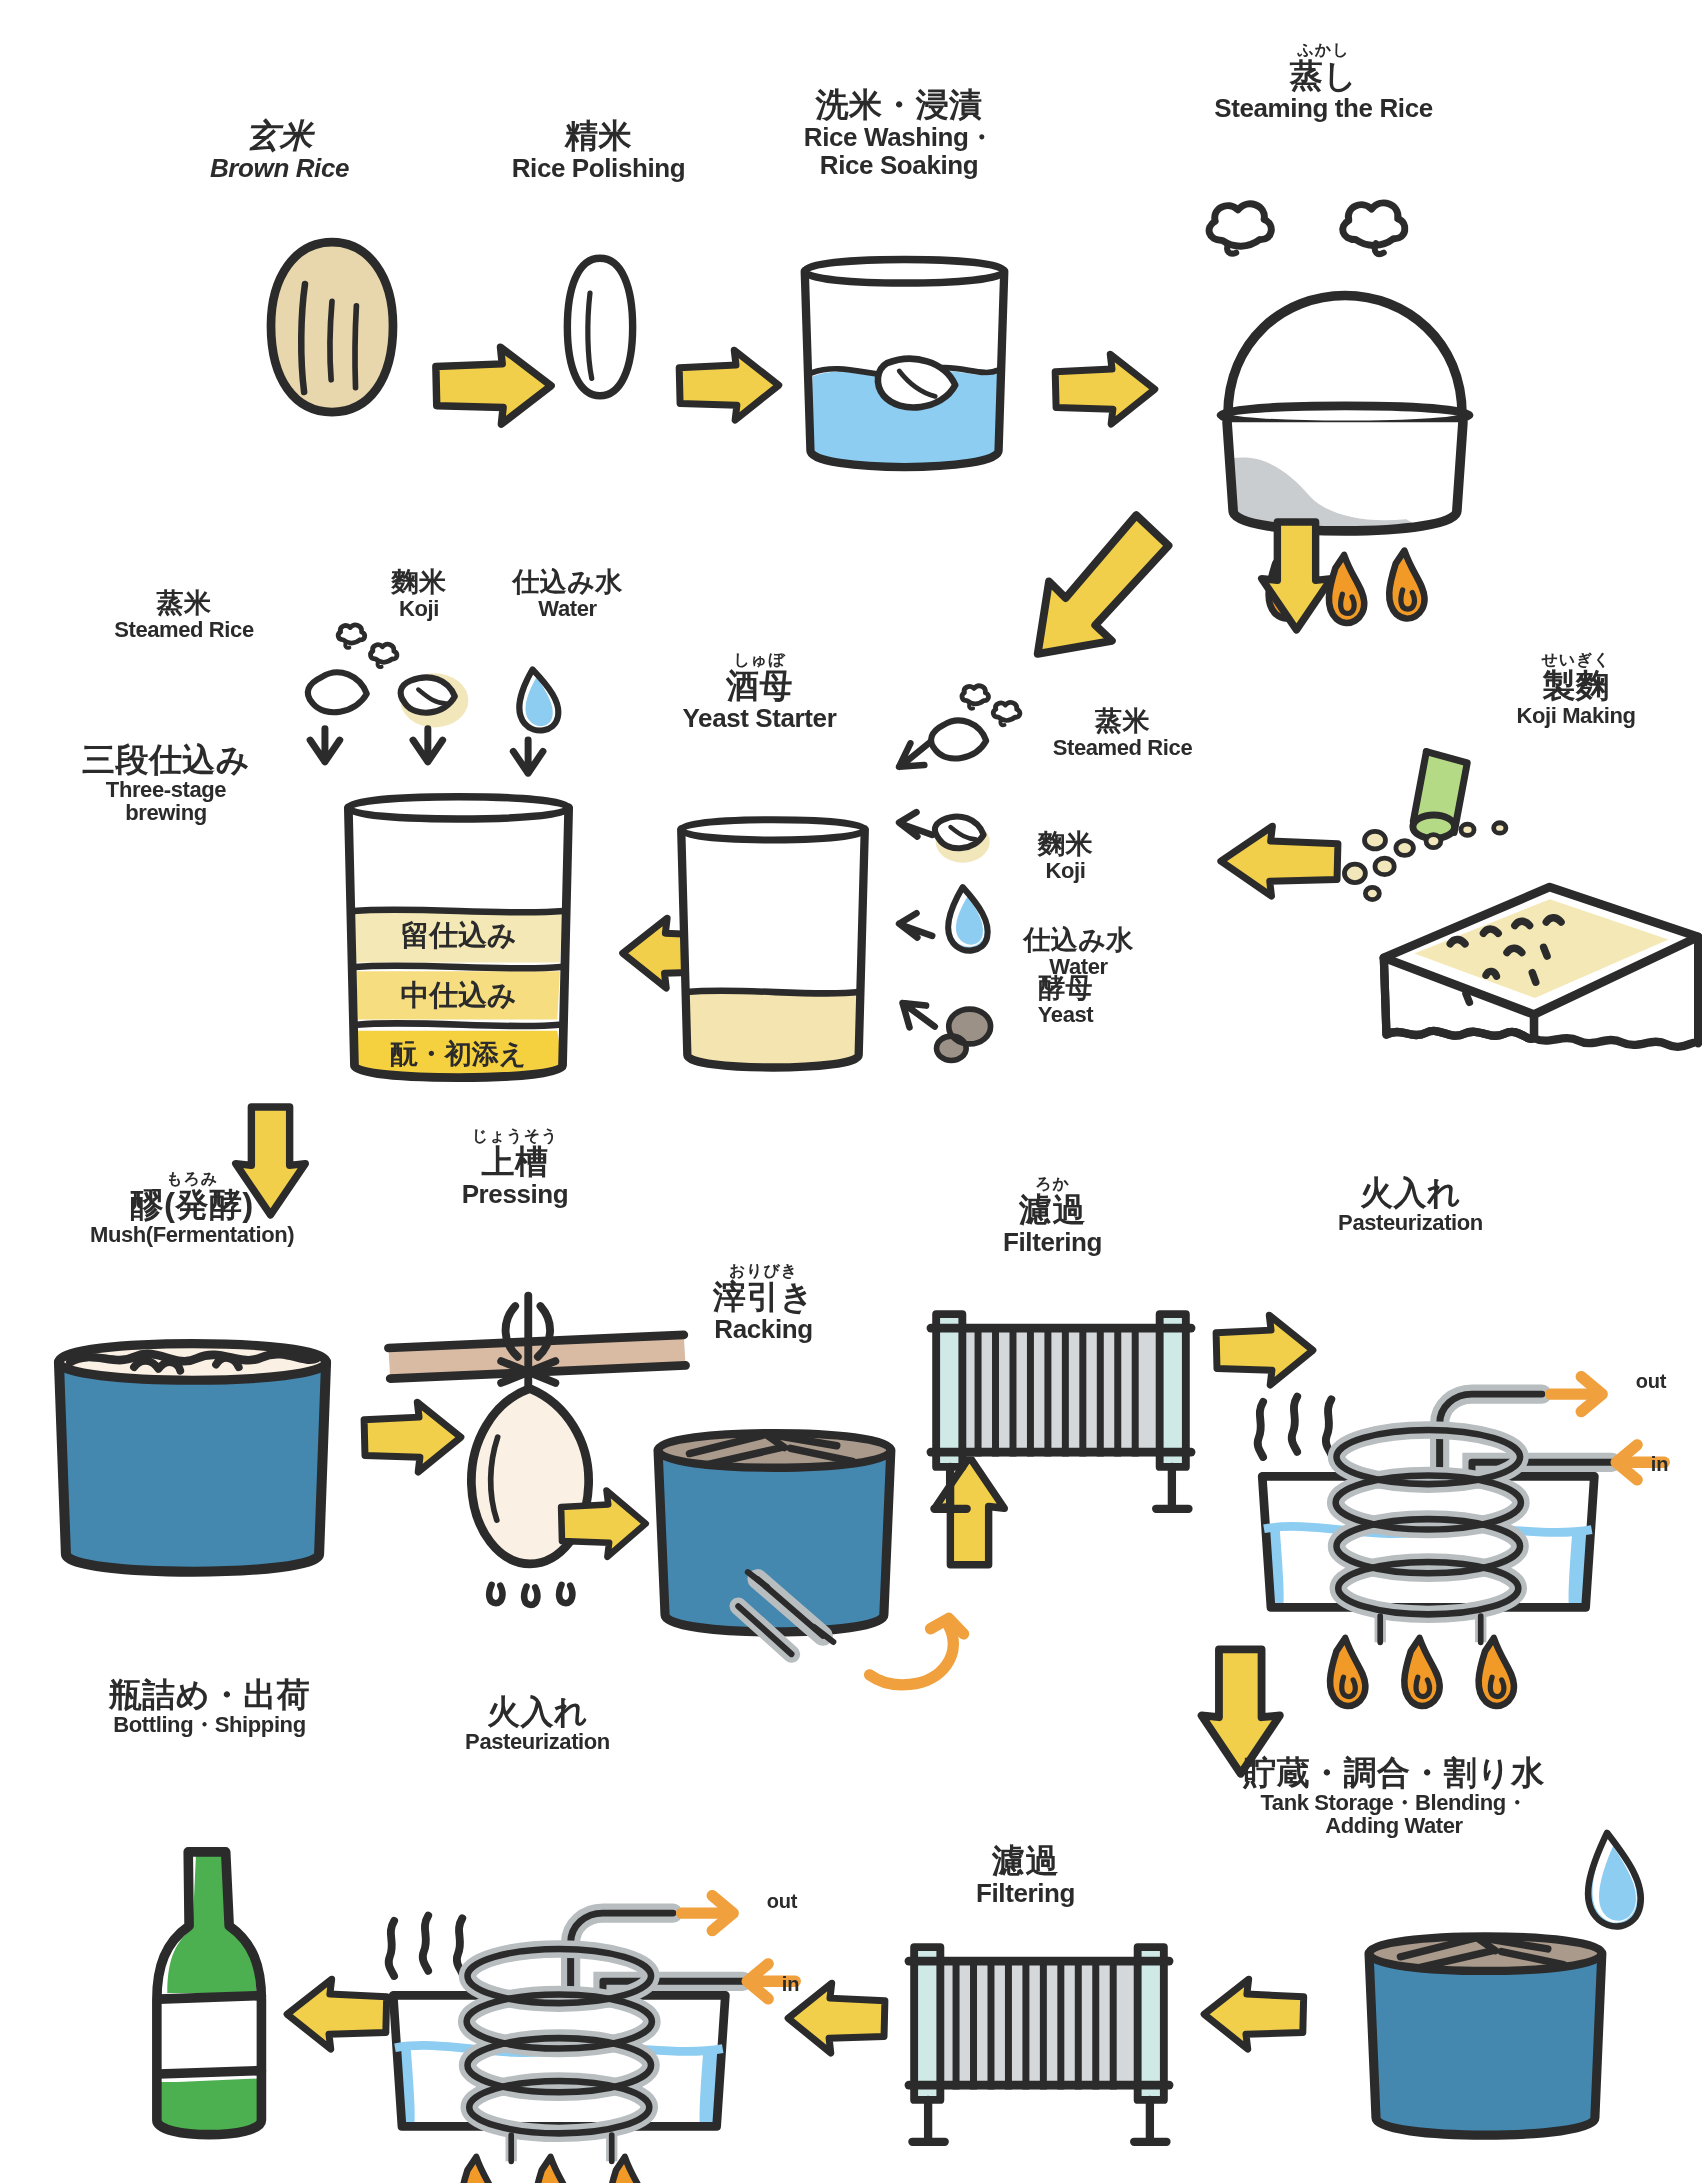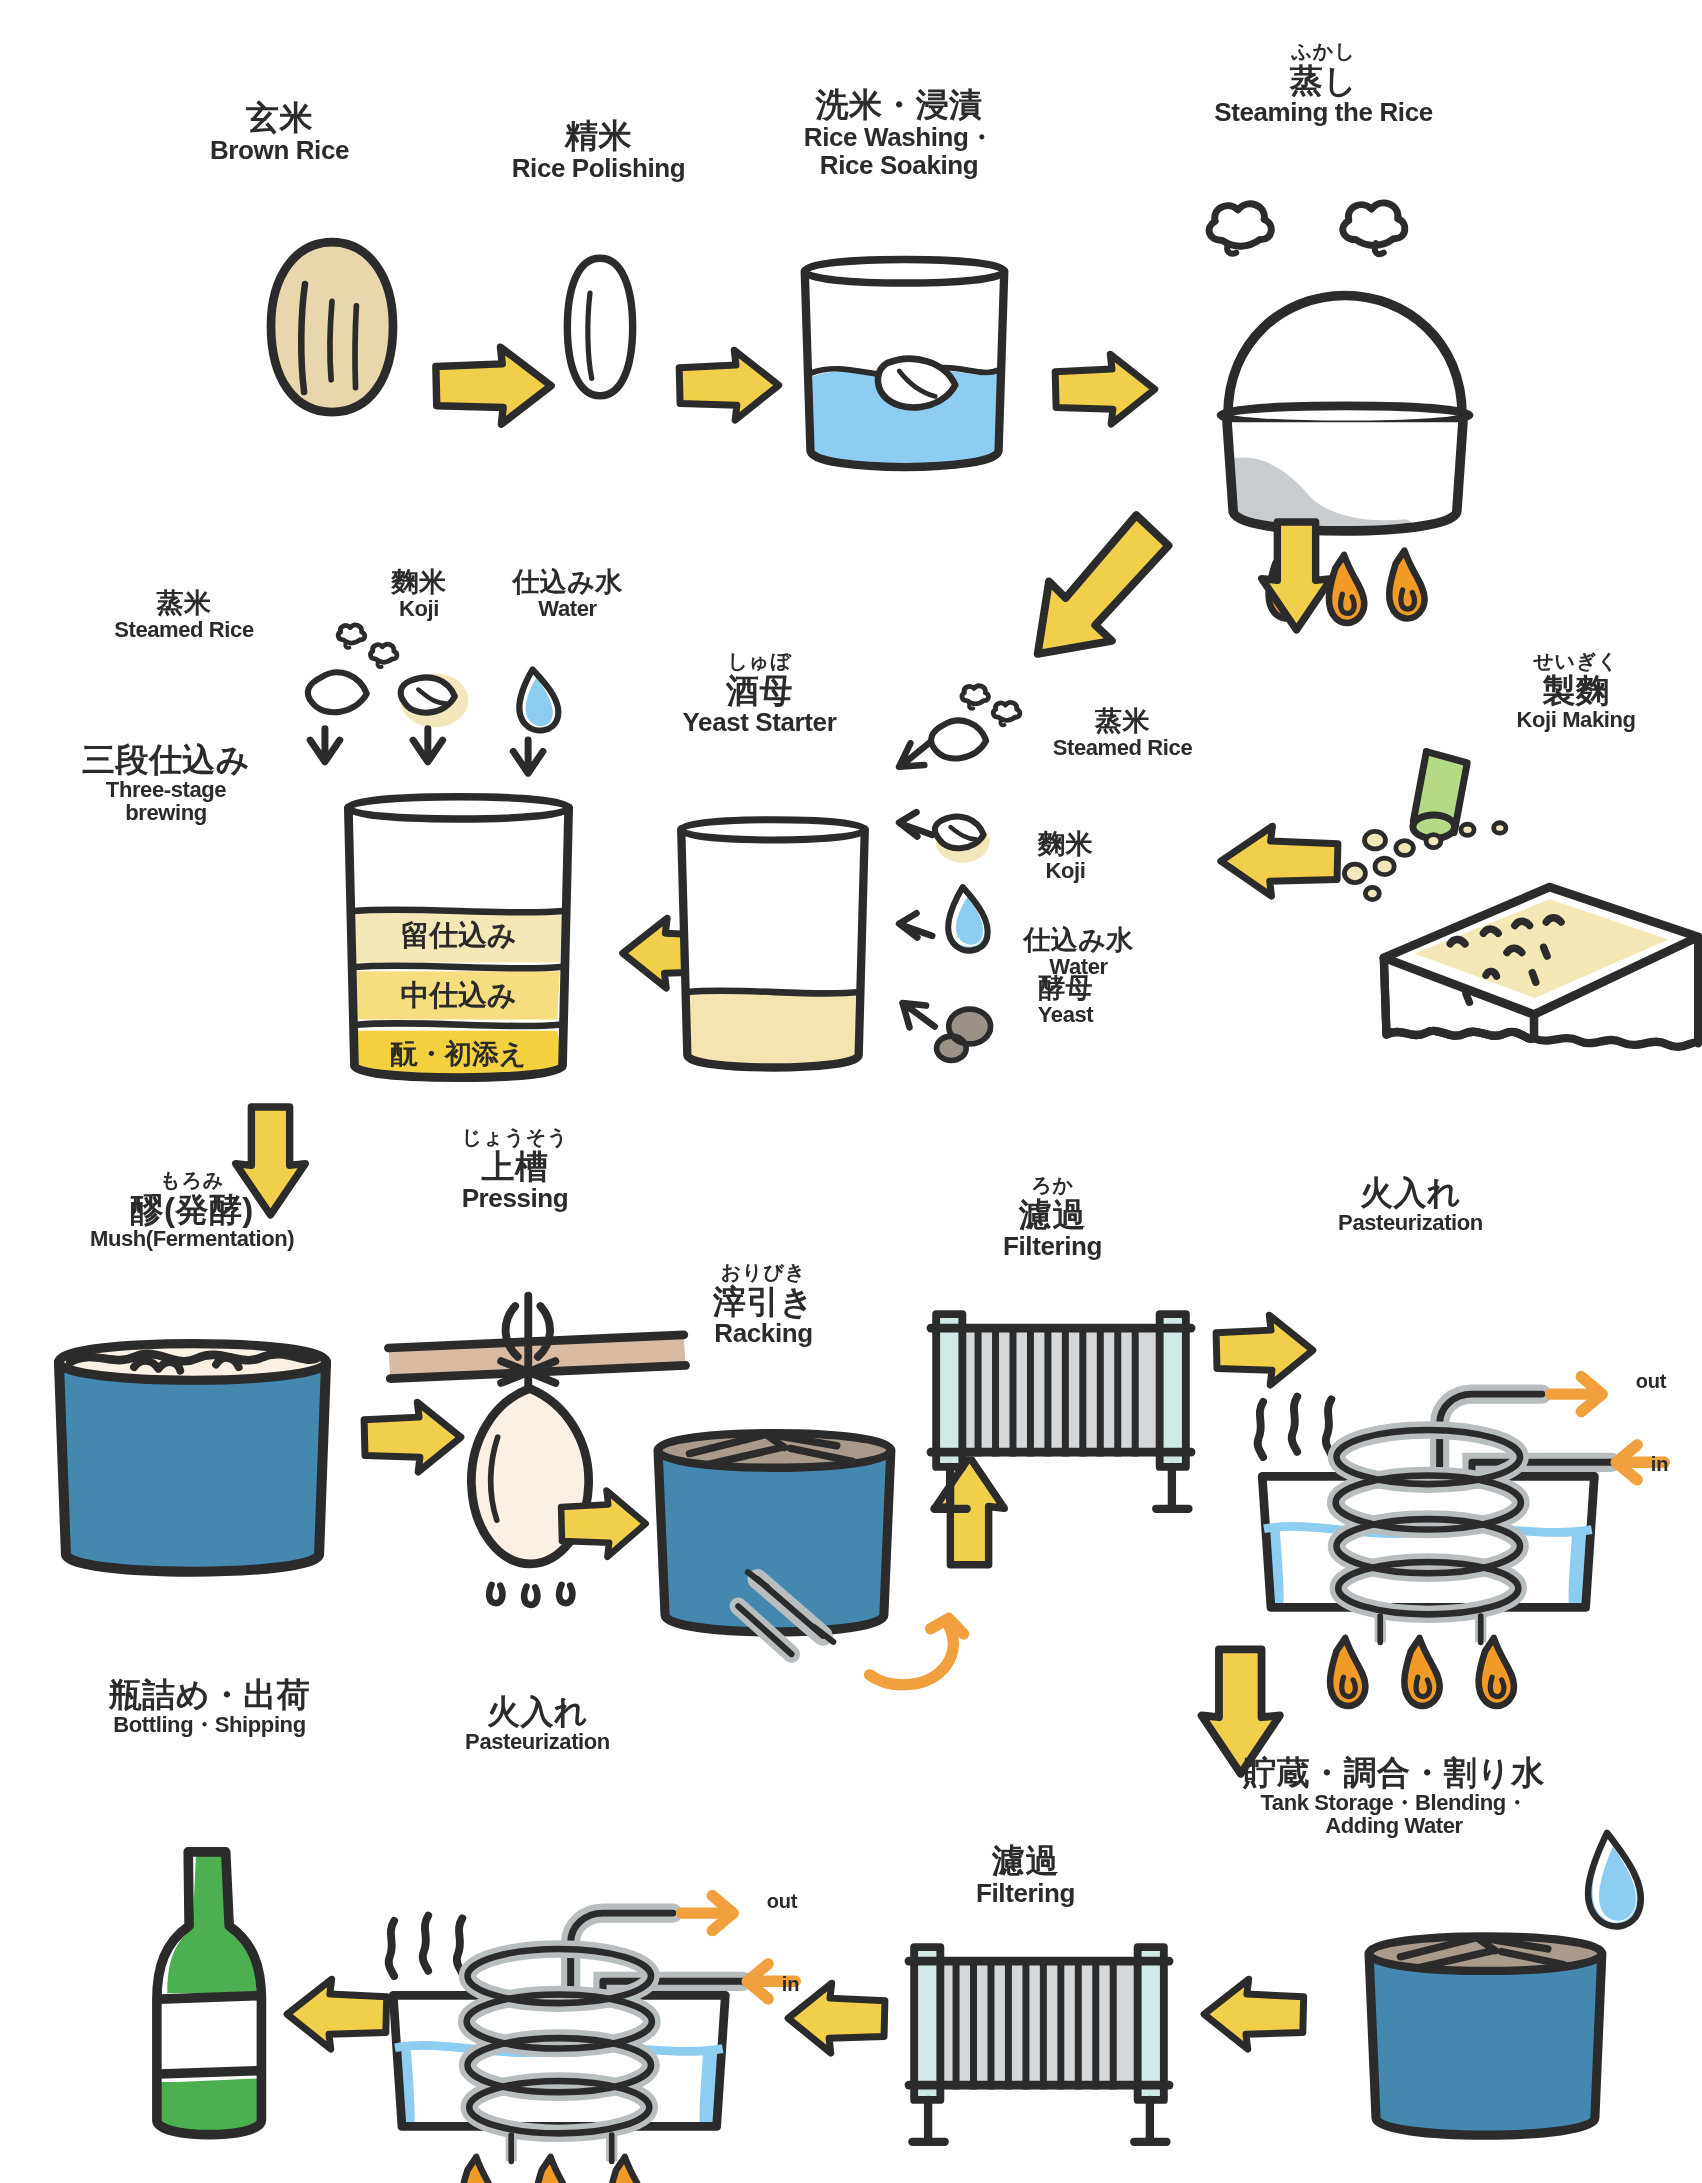--- a/index.html
+++ b/index.html
@@ -5,29 +5,29 @@
   html,body{margin:0;padding:0;background:#ffffff;}
   body{width:1703px;height:2271px;position:relative;overflow:hidden;
        font-family:"Liberation Sans","DejaVu Sans",sans-serif;color:#2b2b2b;}
   .node{position:absolute;text-decoration:underline;}
   .lbl{position:absolute;text-align:center;line-height:1.08;color:#2b2b2b;
        font-weight:700;letter-spacing:-0.2px;}
   .jp{font-size:33px;font-weight:700;letter-spacing:0.4px;white-space:nowrap;}
   .jp.sm{font-size:27px;}
   .en{font-size:26px;font-weight:700;letter-spacing:-0.4px;white-space:nowrap;}
   .en.sm{font-size:22px;}
-  .furi{font-size:20px;font-weight:700;letter-spacing:0.9px;white-space:nowrap;}
+  .furi{font-size:16px;font-weight:700;letter-spacing:0.9px;white-space:nowrap;}
   .tiny{font-size:20px;font-weight:700;}
   svg{display:block;overflow:visible;}
   .ink{fill:none;stroke:#2b2b2b;stroke-linecap:round;stroke-linejoin:round;}
 </style>
 </head>
 <body>
 
-<div class="lbl" style="left:166px;top:100px;width:227px;">
+<div class="lbl" style="left:166px;top:118px;width:227px;font-style:italic;">
   <div class="jp">玄米</div>
   <div class="en">Brown Rice</div>
 </div>
 <div class="node" style="left:262px;top:236px;">
   <svg width="140" height="183" viewBox="0 0 320 420" aria-hidden="true">
     <path d="M160 14 C243 14 300 92 300 206 C300 330 245 404 160 404 C75 404 20 330 20 206 C20 92 77 14 160 14 Z" fill="#e8d6ac"></path>
     <path d="M160 14 C243 14 300 92 300 206 C300 330 245 404 160 404 C75 404 20 330 20 206 C20 92 77 14 160 14 Z" class="ink" stroke-width="20"></path>
     <path d="M98 110 C88 180 86 280 96 358" class="ink" stroke-width="15"></path>
     <path d="M160 150 C154 220 154 280 158 330" class="ink" stroke-width="13"></path>
     <path d="M216 160 C212 230 212 290 214 348" class="ink" stroke-width="13"></path>

